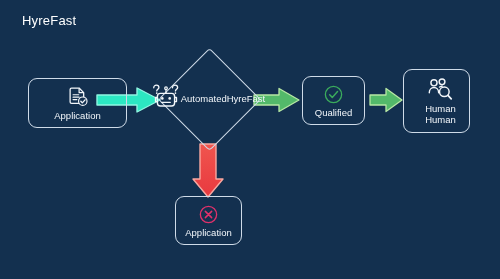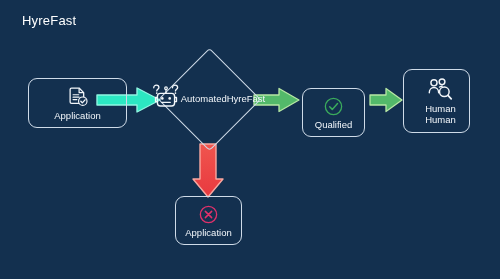--- a/index.html
+++ b/index.html
@@ -86,21 +86,20 @@
     flex-direction: row;
     align-items: center;
     justify-content: center;
   }
   
   #node-qualified {
     left: 302px;
     top: 76px;
     width: 63px;
     height: 49px;
-    margin-top: 12px;
   }
   
   #node-human-review {
     left: 403px;
     top: 69px;
     width: 67px;
     height: 64px;
     padding-left: 8px;
   }
   

